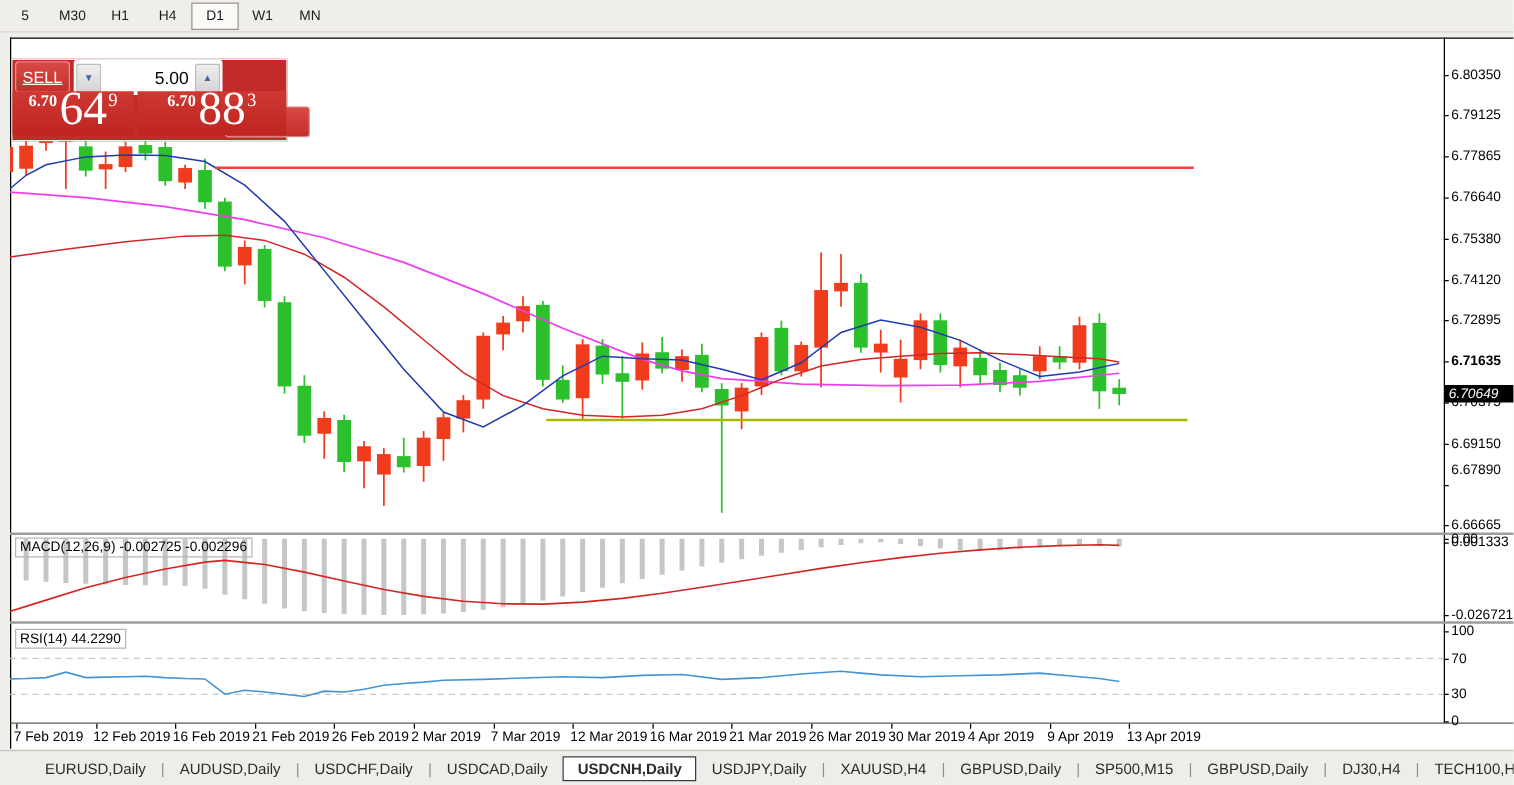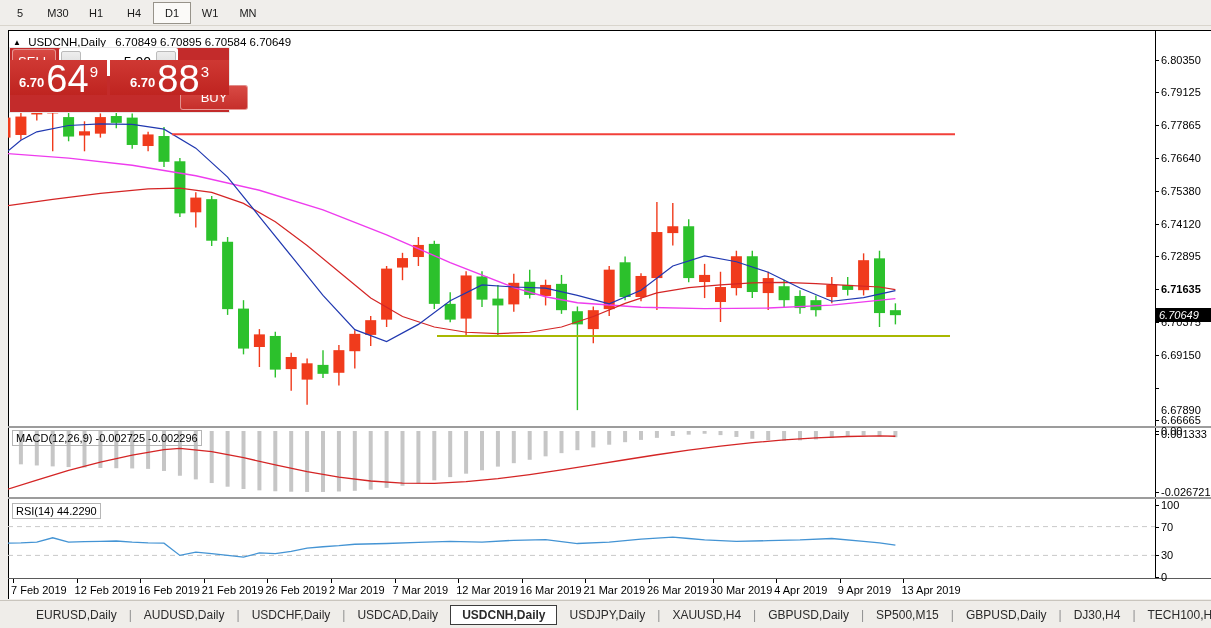--- a/index.html
+++ b/index.html
@@ -35,22 +35,22 @@
          border:1px solid rgba(255,255,255,.45);border-radius:3px;color:#fff;font-size:13px;
          display:flex;align-items:center;justify-content:center;cursor:pointer;box-sizing:border-box;}
   .t-sell{left:2px;width:44px;text-decoration:underline;}
   .t-buy{left:170px;width:68px;margin-top:36px;}
   .spin-panel{position:absolute;left:49px;top:0px;width:119px;height:28px;background:#fff;
               border-radius:2px;display:flex;align-items:center;box-sizing:border-box;padding:2px;}
   .spin-btn{width:18px;height:21px;background:linear-gradient(#eee,#d5d5d5);border:1px solid #bbb;
             border-radius:2px;color:#40699f;font-size:8px;display:flex;align-items:center;justify-content:center;cursor:pointer;}
   .vol-field{flex:1;height:21px;border:none;outline:none;font-size:14px;text-align:right;
              padding:0 5px 0 0;font-family:"Liberation Sans",sans-serif;color:#000;min-width:0;}
-  .pbox{position:absolute;top:12px;height:35px;background:linear-gradient(#cf3833,#bf2420);color:#fff;
-        display:flex;align-items:flex-end;justify-content:center;cursor:pointer;}
+  .pbox{position:absolute;top:25px;height:35px;background:linear-gradient(#cf3833,#bf2420);color:#fff;
+        display:flex;justify-content:center;cursor:pointer;font-family:Liberation Serif, serif;}
   .pbox-sell{left:0px;width:97px;}
   .pbox-buy{left:100px;width:119px;}
   .pb-small{font-size:13px;font-weight:bold;margin:0 2px 5px 0;}
   .pb-big{font-size:38px;line-height:29px;font-weight:400;margin-bottom:1px;}
   .pb-sup{font-size:15px;margin:0 0 15px 1px;}
   
   .tabbar{position:absolute;left:0;top:600px;width:1211px;height:28px;background:#efede9;
           border-top:1px solid #c9c5bd;display:flex;align-items:center;font-size:12px;color:#2b2b2b;
           padding-left:24px;box-sizing:border-box;}
   .tab{padding:3px 12px;white-space:nowrap;cursor:pointer;}
@@ -264,25 +264,20 @@
         <line x1="895.4" y1="431" x2="895.4" y2="437.2207626960069" stroke="#c6c6c6" stroke-width="4"></line>
       </g>
       <polyline points="5,490.1257812207627 36.8,480.08124695932037 68.6,470.2649975674563 100.4,462.0467422626399 132.2,455.1981961752928 164,449.7193593054152 179.9,448.3496500879458 211.70000000000002,451.5456382620411 243.5,457.7093297406534 275.3,464.7861606975787 307.1,471.6347067849257 338.90000000000003,477.1135436548033 370.7,480.9943864376333 402.5,483.0489502638374 434.3,483.2772351334157 466.1,481.679241046368 497.90000000000003,478.711537741851 529.7,474.60241008944274 561.5,469.80842782829984 593.3000000000001,464.7861606975787 625.1,459.7638935668575 656.9,454.74162643613636 688.7,450.17592904457166 720.5,446.0668013921635 752.3000000000001,442.64252834849 784.1,439.90310991355113 815.9,437.848546087347 847.7,436.4788368698776 879.5,435.7939822611429 895.4,436.25055200029936" fill="none" stroke="#d42525" stroke-width="1.3"></polyline>
     </svg>
   <svg id="rsi-svg" style="left:8px;top:499px;" width="1147" height="79" viewBox="8 499 1147 79">
       <line x1="8" y1="526.6" x2="1155" y2="526.6" stroke="#c9c9c9" stroke-width="1" stroke-dasharray="5 4"></line>
       <line x1="8" y1="555.4" x2="1155" y2="555.4" stroke="#c9c9c9" stroke-width="1" stroke-dasharray="5 4"></line>
       <polyline points="5,543.16 20.9,542.8 36.8,542.08 52.7,537.76 68.6,542.08 84.5,541.72 100.4,541.36 116.3,541 132.2,542.08 148.1,542.8 164,543.16 179.9,555.4 195.8,552.16 211.70000000000002,553.6 227.6,555.4 243.5,557.2 259.4,552.88 275.3,553.6 291.2,551.44 307.1,548.2 323,546.76 338.90000000000003,545.68 354.8,544.24 386.6,543.52 418.40000000000003,542.44 450.2,541.36 482,542.08 513.8,540.28 545.6,539.56 577.4,543.52 609.2,542.08 641,539.2 672.8000000000001,537.04 688.7,538.48 704.6,539.92 736.4,541.36 768.2,540.64 800,539.92 831.8000000000001,538.48 863.6,541.36 879.5,542.8 895.4,545.176" fill="none" stroke="#4494d4" stroke-width="1.3"></polyline>
     </svg>
 
-  <div class="chart-title">
-    <span class="tri">▲</span>
-    <span>USDCNH,Daily</span>
-    <span style="margin-left:6px;">6.70849 6.70895 6.70584 6.70649</span>
-  </div>
 
   <div class="trade">
     <div class="t-btn t-sell">SELL</div>
     <div class="spin-panel">
       <div class="spin-btn">▼</div>
       <input class="vol-field" value="5.00" style="">
       <div class="spin-btn">▲</div>
     </div>
     <div class="t-btn t-buy">BUY</div>
     <div class="pbox pbox-sell">
@@ -321,21 +316,21 @@
       <div class="ax-lbl" style="top: 218px;">6.74120</div>
       <div class="ax-tick" style="top: 256px;"></div>
       <div class="ax-lbl" style="top: 250px;">6.72895</div>
       <div class="ax-tick" style="top: 289px;"></div>
       <div class="ax-lbl" style="top: 283px; font-weight: bold;">6.71635</div>
       <div class="ax-tick" style="top: 322px;"></div>
       <div class="ax-lbl" style="top: 316px;">6.70375</div>
       <div class="ax-tick" style="top: 355px;"></div>
       <div class="ax-lbl" style="top: 349px;">6.69150</div>
       <div class="ax-tick" style="top: 388px;"></div>
-      <div class="ax-lbl" style="top: 404px;">6.67890</div>
+      <div class="ax-lbl" style="top: 370px;">6.67890</div>
       <div class="ax-tick" style="top: 420px;"></div>
       <div class="ax-lbl" style="top: 414px;">6.66665</div>
       <div class="ax-tick" style="top: 431px;"></div>
       <div class="ax-lbl" style="top: 425px;">0.00</div>
       <div class="ax-tick" style="top: 434px;"></div>
       <div class="ax-lbl" style="top: 428px;">0.001333</div>
       <div class="ax-tick" style="top: 492px;"></div>
       <div class="ax-lbl" style="top: 486px;">-0.026721</div>
       <div class="ax-tick" style="top: 505px;"></div>
       <div class="ax-lbl" style="top: 499px;">100</div>

